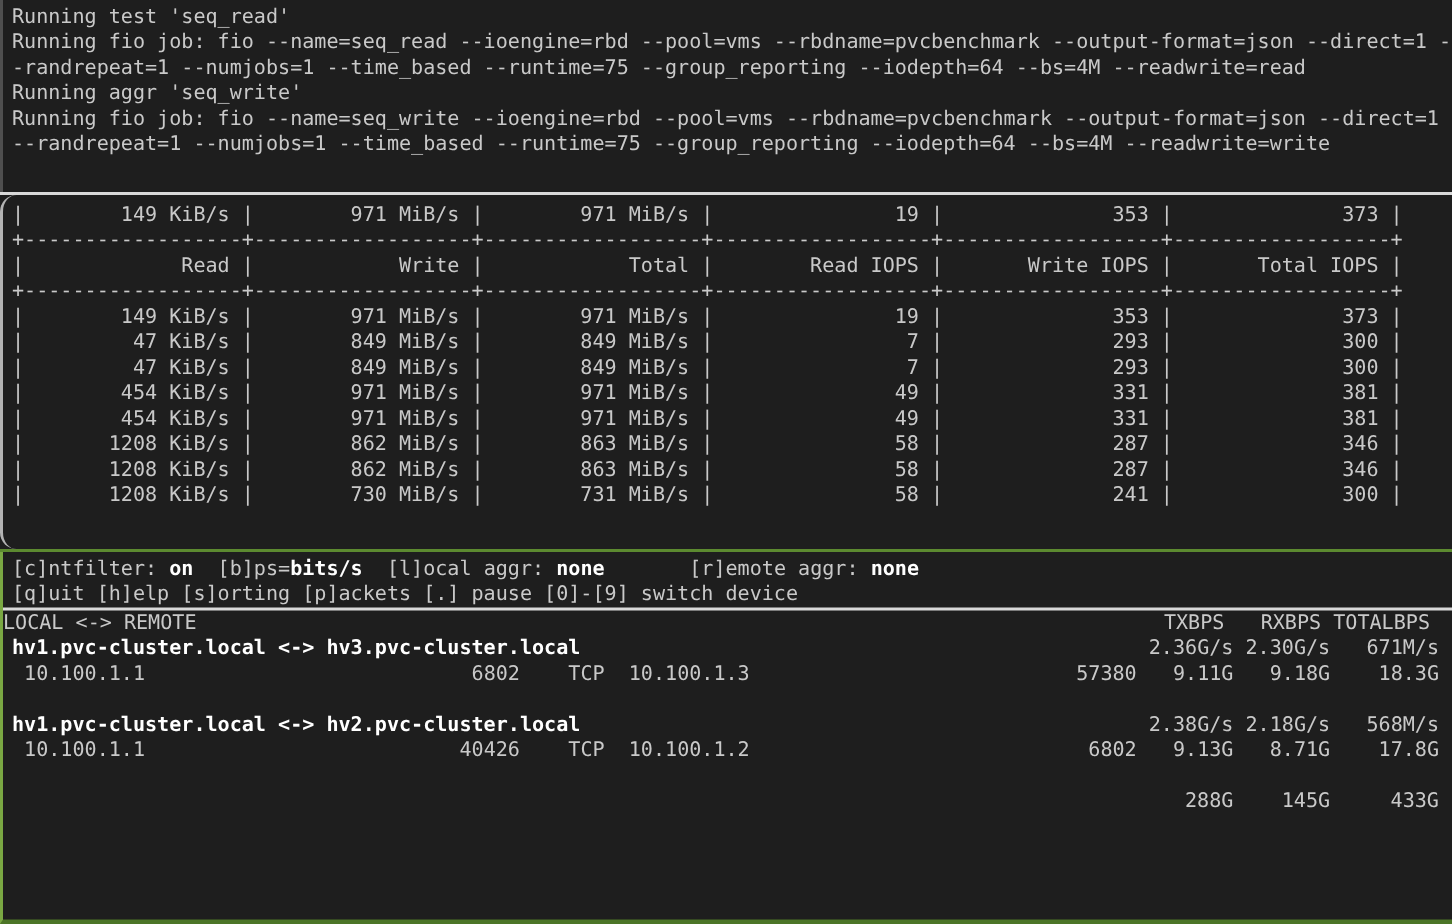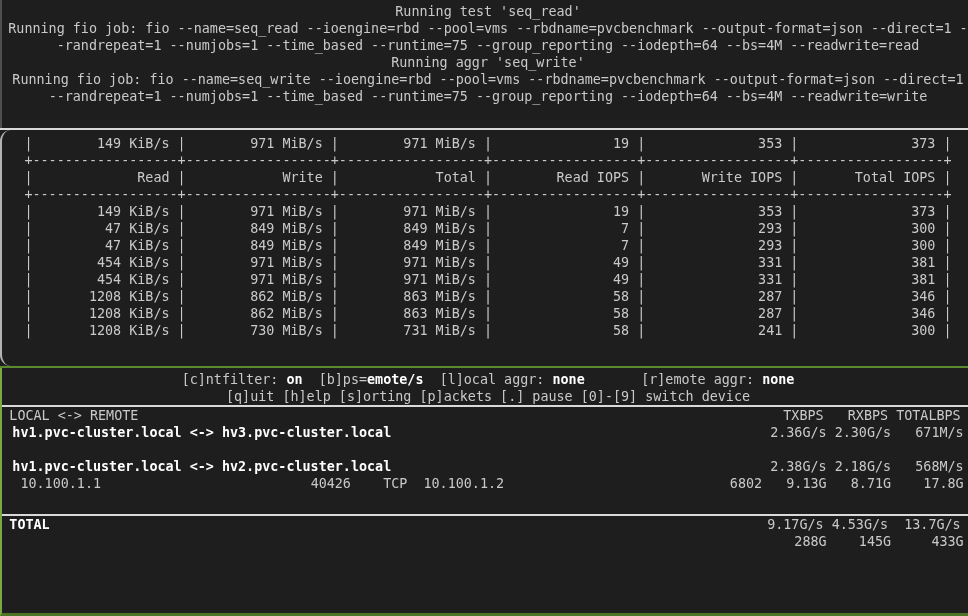--- a/index.html
+++ b/index.html
@@ -10,21 +10,21 @@
   html,body{margin:0;padding:0;}
   body{width:968px;height:616px;overflow:hidden;background:var(--bg);}
   .screen{
     position:relative;width:968px;height:616px;box-sizing:border-box;
     font-family:"DejaVu Sans Mono","Liberation Mono",monospace;
     font-size:13.4px;line-height:17px;color:var(--fg);
     font-variant-ligatures:none;
   }
   .line{height:17px;white-space:pre;overflow:hidden;}
   .b{font-weight:bold;color:var(--bold);}
-  .pane{box-sizing:border-box;overflow:hidden;text-align:center;}
+  .pane{box-sizing:border-box;overflow:hidden;}
   .pane-top{height:128px;border-left:2px solid var(--gray_border_top);padding:3px 0 0 6px;}
   .pane-mid{height:236px;border-left:2px solid var(--gray_border_mid);padding:5px 0 0 6px;border-radius:11px;}
   .pane-bot{height:248px;border-left:2px solid var(--green_border);
             border-bottom:3px solid var(--green_bottom);padding:3px 0 0 6px;}
   .rule-white{height:2px;background:var(--rule);}
   .rule-green{height:2px;background:var(--green_divider);}
   .rt{border-top:2px solid var(--rule);margin-left:-6px;padding-left:0;}
   .rb{border-bottom:2px solid var(--rule);margin-left:-6px;padding-left:6px;}
   .mt{margin-top:5px;}
 </style>
@@ -58,26 +58,26 @@
         <div class="line"><span>|       1208 KiB/s |        862 MiB/s |        863 MiB/s |               58 |              287 |              346 |</span></div>
         <div class="line"><span>|       1208 KiB/s |        862 MiB/s |        863 MiB/s |               58 |              287 |              346 |</span></div>
         <div class="line"><span>|       1208 KiB/s |        730 MiB/s |        731 MiB/s |               58 |              241 |              300 |</span></div>
       </div>
   </div>
 
   <div class="rule-green"></div>
 
   <div class="pane pane-bot">
     <div id="netmon">
-        <div class="line"><span>[c]ntfilter:</span> <span class="b">on</span>  <span>[b]ps=</span><span class="b">emote/s</span>  <span>[l]ocal aggr:</span> <span class="b">none</span>       <span>[r]emote aggr:</span> <span class="b">none</span></div>
+        <div class="line"><span>[c]ntfilter:</span> <span class="b">on</span>  <span>[b]ps=</span><span class="b">bits/s</span>  <span>[l]ocal aggr:</span> <span class="b">none</span>       <span>[r]emote aggr:</span> <span class="b">none</span></div>
         <div class="line"><span>[q]uit [h]elp [s]orting [p]ackets [.] pause [0]-[9] switch device</span></div>
         <div class="line rt"><span>LOCAL &lt;-&gt; REMOTE</span>                                                                                <span>TXBPS</span>   <span>RXBPS</span> <span>TOTALBPS</span></div>
         <div class="line"><span class="b">hv1.pvc-cluster.local &lt;-&gt; hv3.pvc-cluster.local</span>                                               <span>2.36G/s</span> <span>2.30G/s</span>   <span>671M/s</span></div>
+        <div class="line"> <span>10.100.1.1</span>                           <span>6802</span>    <span>TCP</span>  <span>10.100.1.3</span>                           <span>57380</span>   <span>9.11G</span>   <span>9.18G</span>    <span>18.3G</span></div>
         <div class="line"></div>
         <div class="line"><span class="b">hv1.pvc-cluster.local &lt;-&gt; hv2.pvc-cluster.local</span>                                               <span>2.38G/s</span> <span>2.18G/s</span>   <span>568M/s</span></div>
         <div class="line"> <span>10.100.1.1</span>                          <span>40426</span>    <span>TCP</span>  <span>10.100.1.2</span>                            <span>6802</span>   <span>9.13G</span>   <span>8.71G</span>    <span>17.8G</span></div>
         <div class="line"></div>
-        <div class="line rt mt"><span class="b">TOTAL</span>                                                                                         <span>9.17G/s</span> <span>4.53G/s</span>  <span>13.7G/s</span></div>
         <div class="line">                                                                                                 <span>288G</span>    <span>145G</span>     <span>433G</span></div>
       </div>
   </div>
 
 </div>
 
 </body></html>

